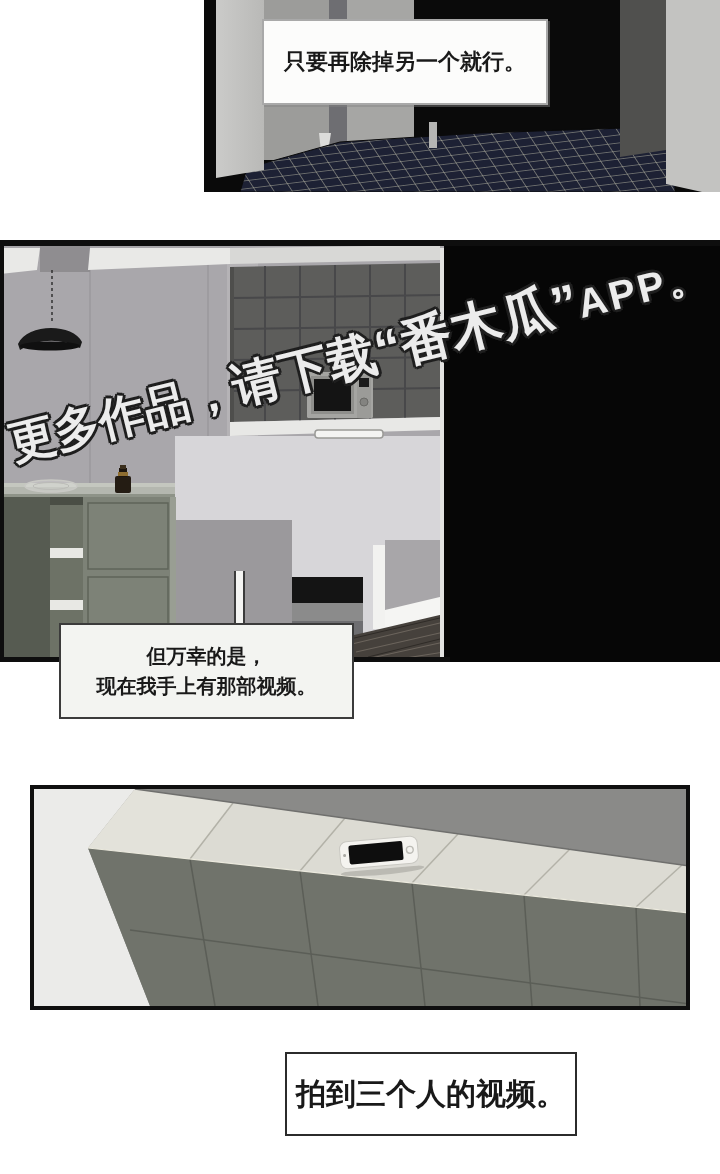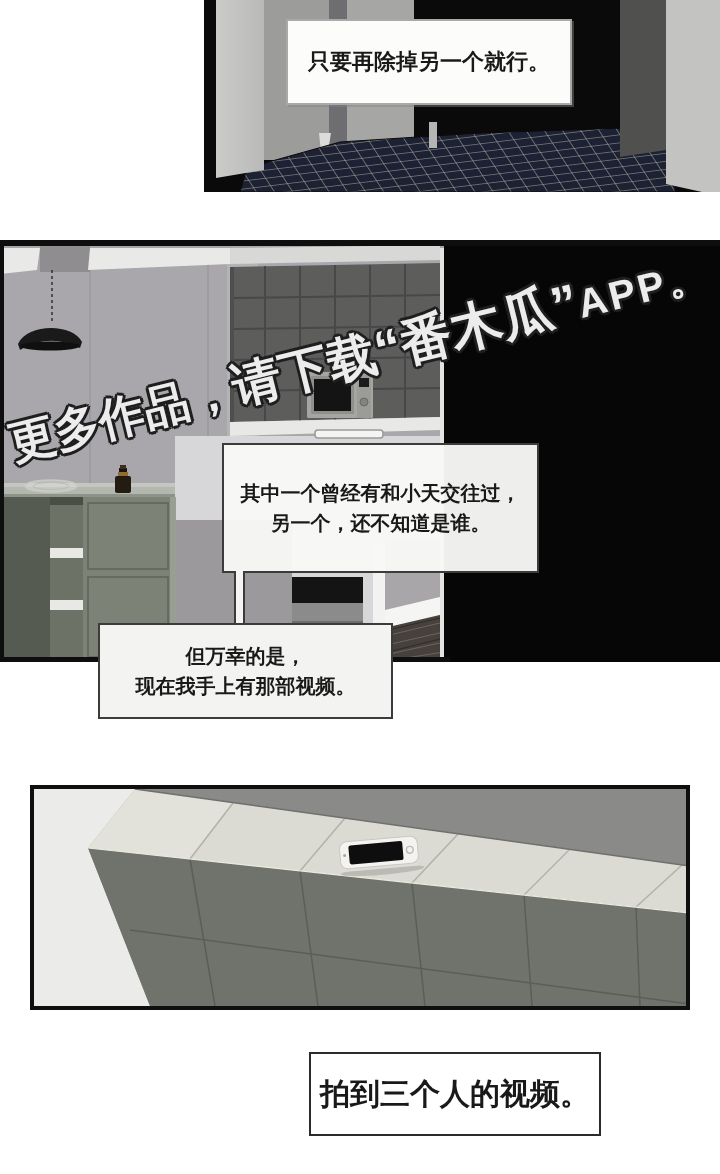--- a/index.html
+++ b/index.html
@@ -4,28 +4,28 @@
 <style>
   html,body{margin:0;padding:0;background:#ffffff;}
   .page{position:relative;width:720px;height:1174px;background:#ffffff;overflow:hidden;
         font-family:"Liberation Sans","DejaVu Sans",sans-serif;}
   .panel{position:absolute;}
   .panel svg{position:absolute;left:0;top:0;width:100%;height:100%;display:block;}
   #panel1{left:204px;top:0;width:516px;height:192px;background:#0a0a0a;}
   #panel2{left:0;top:240px;width:720px;height:422px;background:#a9a7ab;}
   #panel3{left:30px;top:785px;width:652px;height:217px;border:4px solid #0f0f0f;background:#8a8a88;}
   .speech{position:absolute;display:flex;flex-direction:column;align-items:center;justify-content:center;
-          text-align:center;color:#191919;font-weight:700;box-sizing:border-box;z-index:4;margin-left:24px;}
+          text-align:center;color:#191919;font-weight:700;box-sizing:border-box;z-index:4;}
   #sb1{left:262px;top:19px;width:286px;height:86px;background:#fcfcfb;border:2px solid #a9a9a9;
        box-shadow:2px 2px 0 rgba(130,130,130,.45);font-size:22px;line-height:32px;}
   #sb2{left:198px;top:443px;width:317px;height:130px;background:rgba(248,248,246,.96);
        border:2px solid #3b3b3b;font-size:20px;line-height:30px;}
   #sb2-tail{position:absolute;left:234px;top:571px;width:11px;height:54px;background:#f4f4f2;
        border-left:2px solid #3b3b3b;border-right:2px solid #3b3b3b;box-sizing:border-box;z-index:5;}
-  #sb3{left:74px;top:623px;width:295px;height:96px;background:#f3f4f1;border:2px solid #3b3b3b;
+  #sb3{left:59px;top:623px;width:295px;height:96px;background:#f3f4f1;border:2px solid #3b3b3b;
        font-size:20px;line-height:30px;z-index:6;}
   #caption{left:285px;top:1052px;width:292px;height:84px;background:#ffffff;border:2px solid #2b2b2b;
        font-size:30px;line-height:30px;}
   .watermark{position:absolute;left:-30px;top:326px;width:780px;text-align:center;white-space:nowrap;
        transform:rotate(-14deg);z-index:7;color:#ececec;font-weight:700;line-height:58px;pointer-events:none;
        text-shadow:-2px -2px 0 #1f1f1f,2px -2px 0 #1f1f1f,-2px 2px 0 #1f1f1f,2px 2px 0 #1f1f1f,
                    0 -3px 0 #1f1f1f,0 3px 0 #1f1f1f,-3px 0 0 #1f1f1f,3px 0 0 #1f1f1f,0 0 3px #1f1f1f;}
   .wm-s1{font-size:46px;} .wm-s2{font-size:49px;} .wm-s3{font-size:52px;} .wm-s4{font-size:40px;letter-spacing:3px;}
 </style>
 </head>
@@ -200,24 +200,20 @@
   </div>
 
   <div id="sb1" class="speech">
     <div>只要再除掉另一个就行。</div>
   </div>
 
   <div class="watermark">
     <span class="wm-s1">更多作品，</span><span class="wm-s2">请下载</span><span class="wm-s3">“番木瓜”</span><span class="wm-s4">APP。</span>
   </div>
 
-  <div id="sb2" class="speech">
-    <div>其中一个曾经有和小天交往过，</div>
-    <div>另一个，还不知道是谁。</div>
-  </div>
   <div id="sb2-tail"></div>
 
   <div id="sb3" class="speech">
     <div>但万幸的是，</div>
     <div>现在我手上有那部视频。</div>
   </div>
 
   <div id="caption" class="speech">
     <div>拍到三个人的视频。</div>
   </div>

